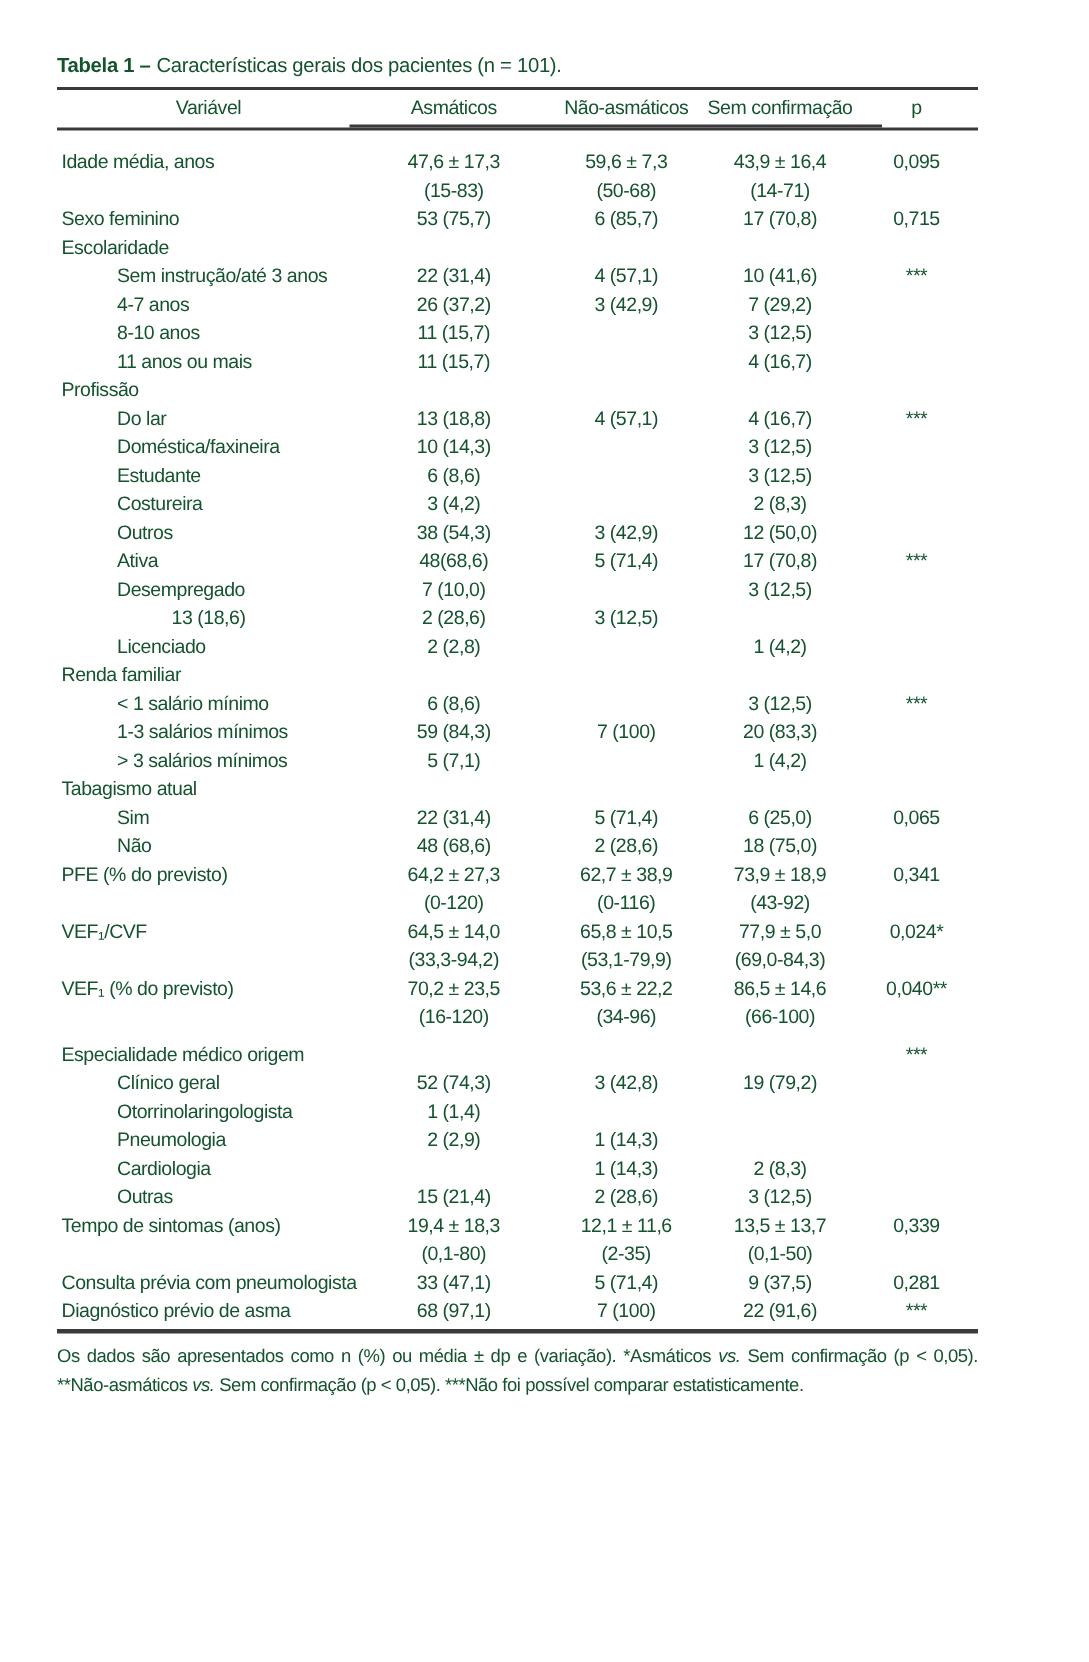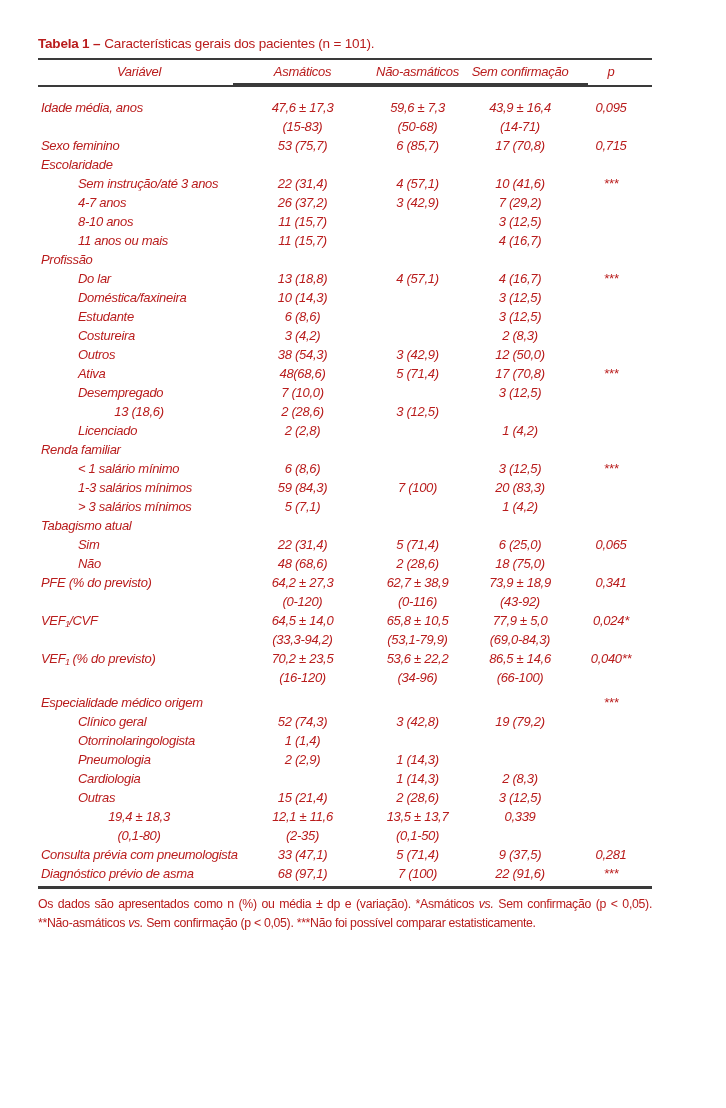--- a/index.html
+++ b/index.html
@@ -2,21 +2,21 @@
 <html><head>
 <meta charset="utf-8">
 <style>
   html, body { margin: 0; padding: 0; background: #ffffff; }
   .page {
     position: relative;
     width: 726px;
     height: 1108px;
     background: #ffffff;
     font-family: "Liberation Sans", "DejaVu Sans", sans-serif;
-    color: #b91c1c;
+    color: #14532d;
     overflow: hidden;
   }
   .content {
     position: absolute;
     left: 38px;
     top: 36px;
     width: 614px;
   }
   .title {
     font-size: 13.5px;
@@ -32,21 +32,20 @@
   .group-rule {
     height: 1.5px;
     background: #3a3a3a;
     margin-left: 195px;
     width: 355px;
   }
   .trow {
     display: grid;
     grid-template-columns: 202px 125px 105px 100px 82px;
     align-items: start;
-    font-style: italic;
   }
   .cell {
     font-size: 13px;
     line-height: 19px;
     letter-spacing: -0.3px;
     white-space: pre-line;
     text-align: center;
   }
   .thead .cell { line-height: 23px; }
   .cell.label {
@@ -363,20 +362,21 @@
 
   <div class="trow">
     <div class="cell label indent">Outras</div>
     <div class="cell">15 (21,4)</div>
     <div class="cell">2 (28,6)</div>
     <div class="cell">3 (12,5)</div>
     <div class="cell"></div>
   </div>
 
   <div class="trow">
+    <div class="cell label">Tempo de sintomas (anos)</div>
     <div class="cell">19,4 ± 18,3
 (0,1-80)</div>
     <div class="cell">12,1 ± 11,6
 (2-35)</div>
     <div class="cell">13,5 ± 13,7
 (0,1-50)</div>
     <div class="cell">0,339</div>
   </div>
 
   <div class="trow">

